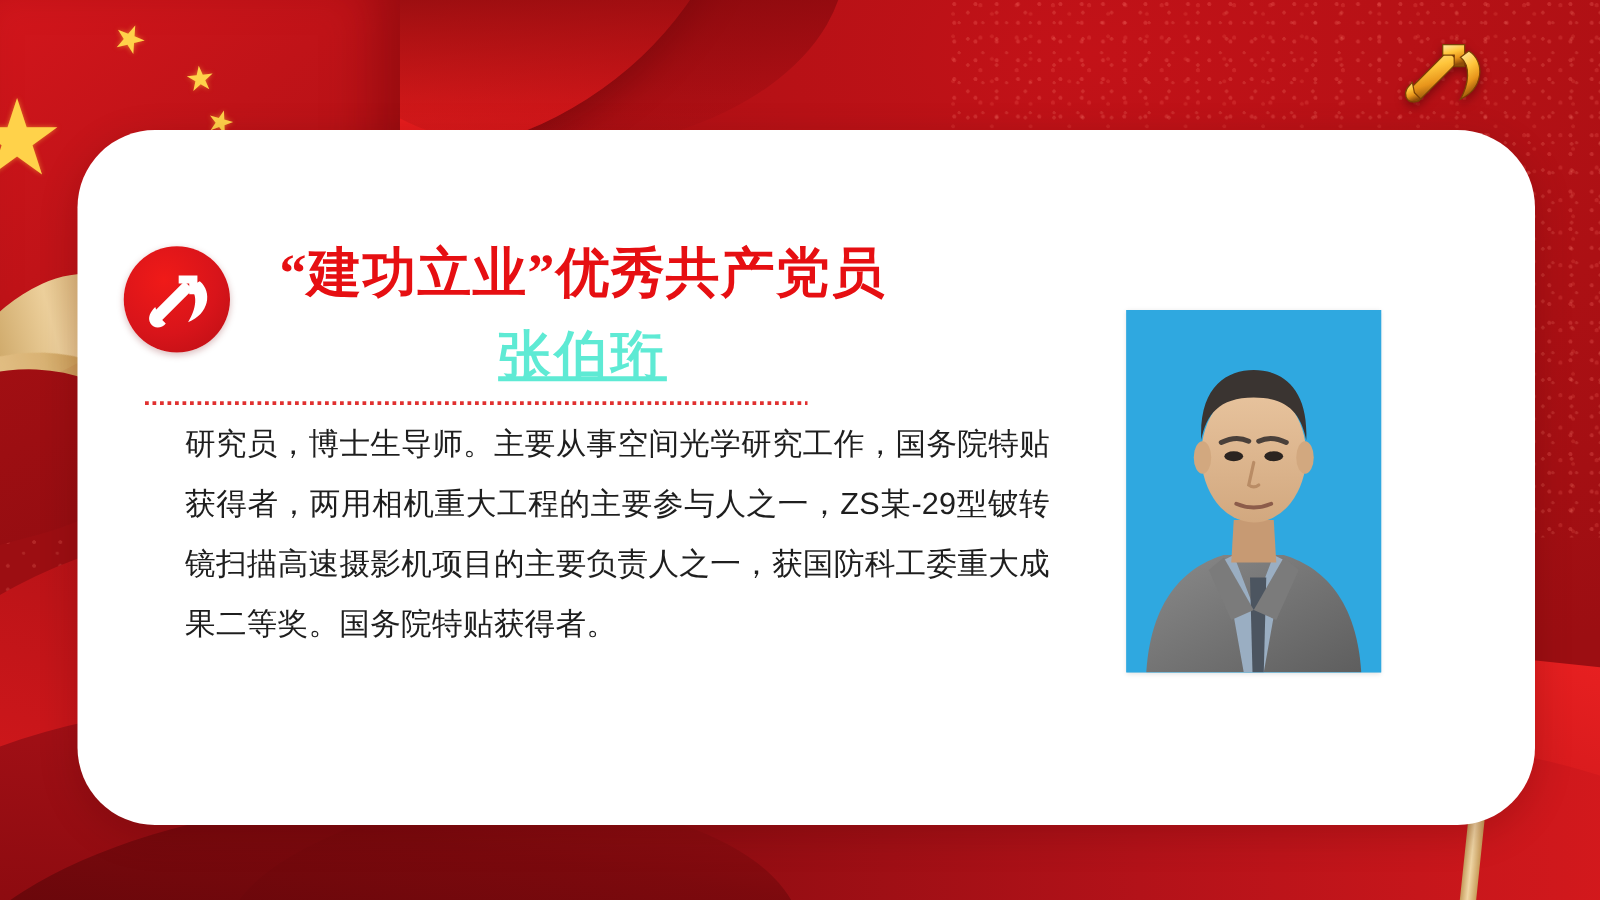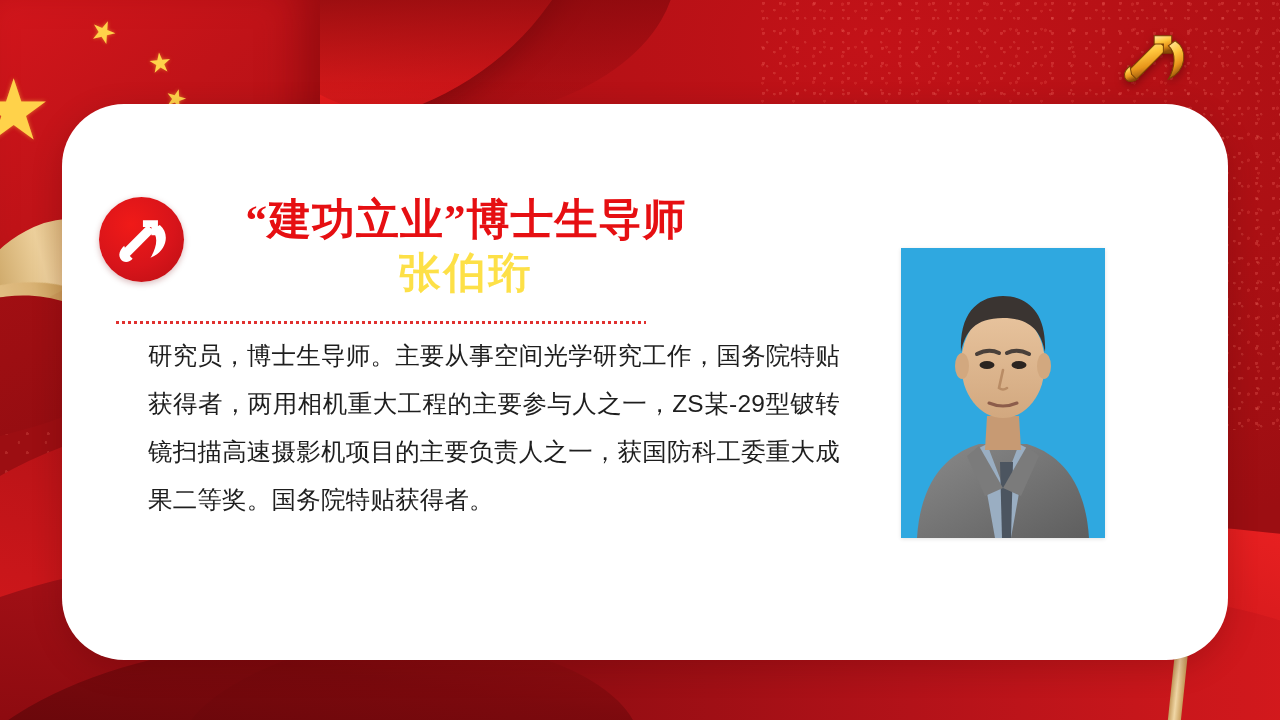--- a/index.html
+++ b/index.html
@@ -122,21 +122,21 @@
     box-shadow:0 2px 6px rgba(120,8,12,.28);
   }
   .badge svg{width:60px;height:60px;display:block;}
 
   .title-wrap{position:absolute;left:196px;top:196px;width:540px;text-align:center;}
   .title-main{font-family:"Liberation Serif","DejaVu Serif",serif;
     font-weight:700;font-size:43px;line-height:1.12;color:#E60F12;letter-spacing:1px;
     white-space:nowrap;
   }
   .title-name{font-family:"Liberation Serif","DejaVu Serif",serif;
-    font-weight:700;font-size:42px;line-height:1.2;color:#fde047;margin-top:4px;letter-spacing:3px;
+    font-weight:700;font-size:42px;line-height:1.2;color:#5eead4;margin-top:16px;letter-spacing:3px;text-decoration:underline;
   }
 
   .divider{position:absolute;left:116px;top:321px;width:530px;height:3px;
     background-image:linear-gradient(90deg,#E0302F 0 3px, transparent 3px 6px);
     background-size:6px 3px;background-repeat:repeat-x;
   }
 
   .bio{position:absolute;left:148px;top:332px;width:692px;
     font-size:24.5px;line-height:48px;color:#1E1E1E;text-align:justify;text-justify:inter-character;
     letter-spacing:.2px;
@@ -206,21 +206,21 @@
       <g fill="#FFFFFF">
         <path d="M10 44 L38 16 L45 23 L17 51 Z"></path>
         <path d="M33 11 L49 11 L49 27 L42 27 L42 18 L33 18 Z"></path>
         <path d="M51 16 C62 25 59 44 41 51 C48 40 50 27 42 21 Z"></path>
         <path d="M13 38 C9 42 6 47 9 52 C12 57 19 56 22 52 L16 46 Z"></path>
       </g>
     </svg>
   </div>
 
   <div class="title-wrap">
-    <div class="title-main">“建功立业”博士生导师</div>
+    <div class="title-main">“建功立业”优秀共产党员</div>
     <div class="title-name">张伯珩</div>
   </div>
 
   <div class="divider"></div>
 
   <div class="bio">研究员，博士生导师。主要从事空间光学研究工作，国务院特贴获得者，两用相机重大工程的主要参与人之一，ZS某-29型铍转镜扫描高速摄影机项目的主要负责人之一，获国防科工委重大成果二等奖。国务院特贴获得者。</div>
 
   <div class="photo">
     <svg viewBox="0 0 204 290" xmlns="http://www.w3.org/2000/svg">
       <defs>

